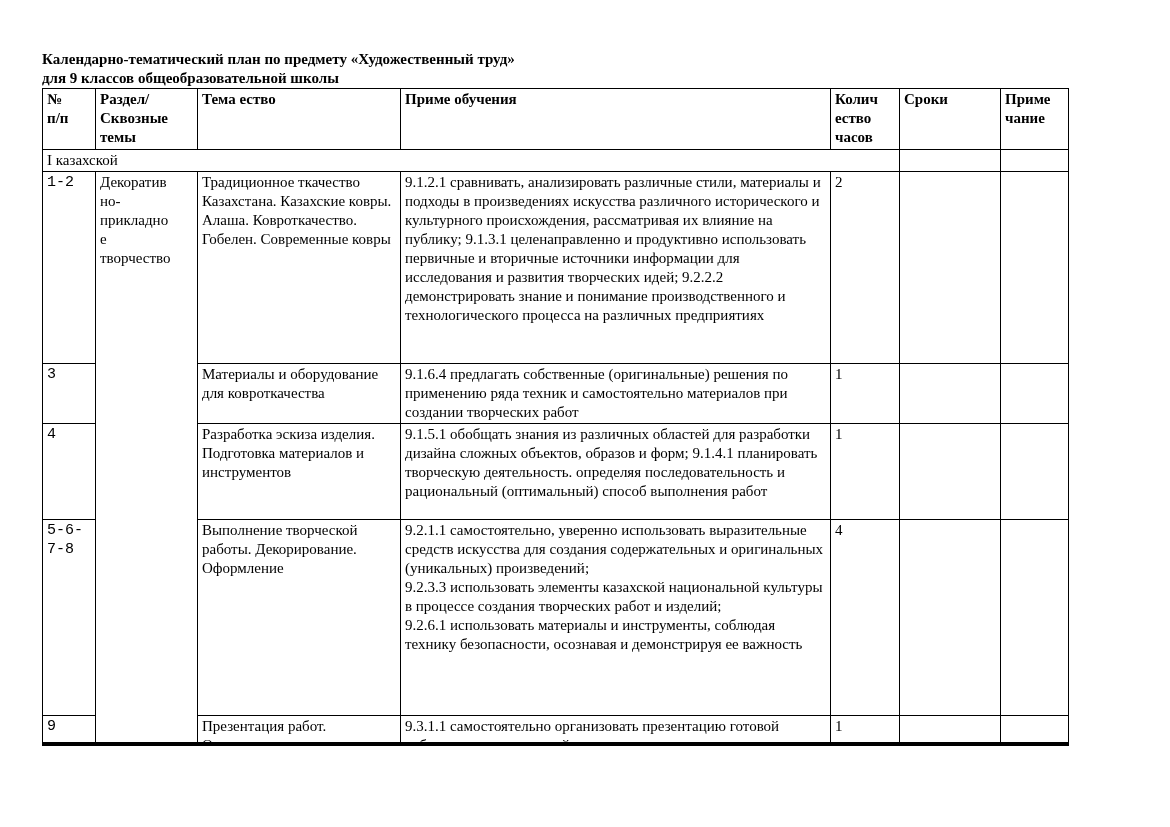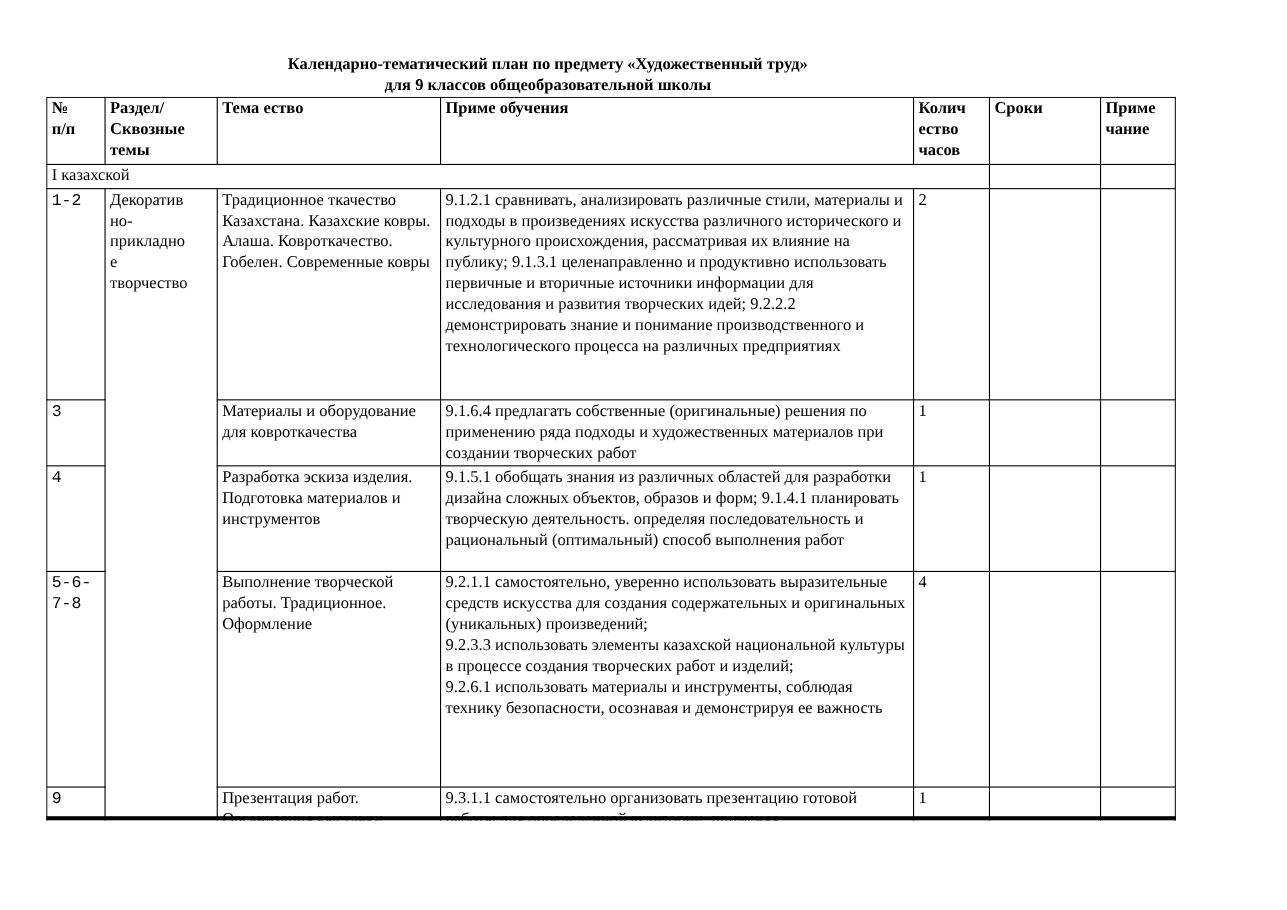--- a/index.html
+++ b/index.html
@@ -5,21 +5,21 @@
   html,body{margin:0;padding:0;background:#ffffff;}
   body{
     width:1170px;height:827px;overflow:hidden;position:relative;
     font-family:"Liberation Serif","DejaVu Serif",serif;
     color:#000;
     -webkit-font-smoothing:antialiased;
   }
   .page{position:absolute;top:0;left:0;width:1170px;height:827px;background:#fff;}
 
   .doc-title{
-    margin:50px 0 0 42px;width:912px;text-align:center;
+    margin:50px 0 0 42px;width:912px;
     font-weight:bold;font-size:15px;line-height:19px;
   }
 
   .table-clip{
     position:relative;width:1027px;margin:0 0 0 42px;height:658px;overflow:hidden;
   }
   .table-clip::after{
     content:"";position:absolute;left:0;right:0;bottom:0;height:4px;background:#000;
   }
 
@@ -111,39 +111,39 @@
         <td class="tema-cell">Традиционное ткачество Казахстана. Казахские ковры. Алаша. Ковроткачество. Гобелен. Современные ковры</td>
         <td class="tseli-cell">9.1.2.1 сравнивать, анализировать различные стили, материалы и подходы в произведениях искусства различного исторического и культурного происхождения, рассматривая их влияние на публику; 9.1.3.1 целенаправленно и продуктивно использовать первичные и вторичные источники информации для исследования и развития творческих идей; 9.2.2.2 демонстрировать знание и понимание производственного и технологического процесса на различных предприятиях</td>
         <td class="hours-cell">2</td>
         <td></td>
         <td></td>
       </tr>
 
       <tr class="row-2">
         <td class="num-cell">3</td>
         <td class="tema-cell">Материалы и оборудование для ковроткачества</td>
-        <td class="tseli-cell">9.1.6.4 предлагать собственные (оригинальные) решения по применению ряда подходы и художественных материалов при создании творческих работ</td>
+        <td class="tseli-cell">9.1.6.4 предлагать собственные (оригинальные) решения по применению ряда техник и самостоятельно материалов при создании творческих работ</td>
         <td class="hours-cell">1</td>
         <td></td>
         <td></td>
       </tr>
 
       <tr class="row-3">
         <td class="num-cell">4</td>
         <td class="tema-cell">Разработка эскиза изделия. Подготовка материалов и инструментов</td>
         <td class="tseli-cell">9.1.5.1 обобщать знания из различных областей для разработки дизайна сложных объектов, образов и форм; 9.1.4.1 планировать творческую деятельность. определяя последовательность и рациональный (оптимальный) способ выполнения работ</td>
         <td class="hours-cell">1</td>
         <td></td>
         <td></td>
       </tr>
 
       <tr class="row-4">
         <td class="num-cell">5-6-
 7-8</td>
-        <td class="tema-cell">Выполнение творческой работы. Традиционное. Оформление</td>
+        <td class="tema-cell">Выполнение творческой работы. Декорирование. Оформление</td>
         <td class="tseli-cell">9.2.1.1 самостоятельно, уверенно использовать выразительные средств искусства для создания содержательных и оригинальных (уникальных) произведений;
 9.2.3.3 использовать элементы казахской национальной культуры в процессе создания творческих работ и изделий;
 9.2.6.1 использовать материалы и инструменты, соблюдая технику безопасности, осознавая и демонстрируя ее важность</td>
         <td class="hours-cell">4</td>
         <td></td>
         <td></td>
       </tr>
 
       <tr class="row-5">
         <td class="num-cell">9</td>

